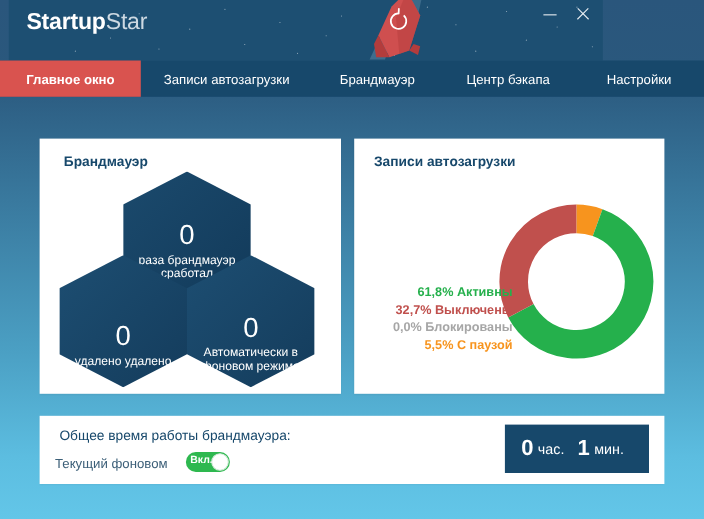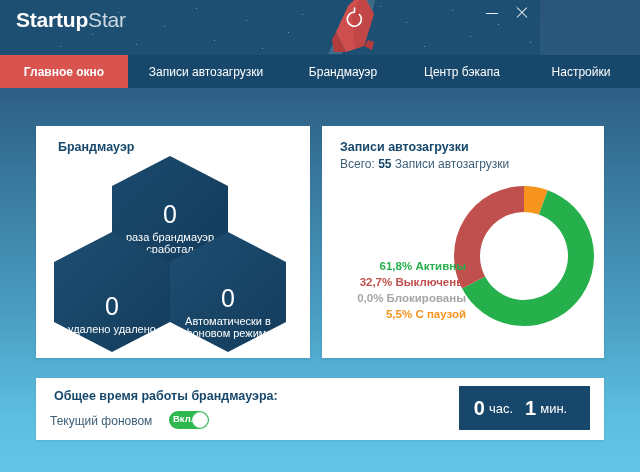--- a/index.html
+++ b/index.html
@@ -18,21 +18,21 @@
         #2a587d 14%,
         #3a7ba0 40%,
         #4ba0c4 68%,
         #5cbde0 88%,
         #63c6e8 100%);
     overflow: hidden;
   }
 
   
   .titlebar {
-    position: absolute; left: 0; top: 0;
+    position: absolute; left: 8px; top: 0;
     width: 540px; height: 55px;
     background: #1d4f72;
     overflow: hidden;
   }
   .stars {
     position: absolute; left: 0; top: 0; right: 0; bottom: 0;
     pointer-events: none;
   }
   .star {
     position: absolute;
@@ -171,21 +171,21 @@
     text-align: right;
     font-size: 11.5px;
     font-weight: bold;
     line-height: 16px;
   }
   .legend-row { white-space: nowrap; }
 
   
   #panel-uptime .up-title {
     position: absolute; left: 18px; top: 11px;
-    color: #17486b; font-size: 12.5px; font-weight: bold;
+    color: #17486b; font-size: 12.5px; font-weight: normal;
   }
   #panel-uptime .up-status-label {
     position: absolute; left: 14px; top: 36px;
     color: #3c5f78; font-size: 12px;
   }
   .toggle {
     position: absolute; left: 133px; top: 33px;
     width: 40px; height: 18px;
     border-radius: 9px;
     background: #2eb84f;
@@ -334,25 +334,20 @@
           <div class="hex-num">0</div>
           <div class="hex-cap">Автоматически в фоновом режиме</div>
         </div>
       </div>
 
     </div>
   </div>
 
   <div class="panel" id="panel-startup">
     <div class="panel-title" style="position:absolute;left:18px;top:14px;">Записи автозагрузки</div>
-    <div class="panel-sub" style="position:absolute;left:18px;top:31px;">
-      <span>Всего:</span>
-      <b>55</b>
-      <span>Записи автозагрузки</span>
-    </div>
 
     <div class="donut-wrap">
       <svg id="donut-svg" width="148" height="148" viewBox="0 0 148 148">
           <path d="M 74 17 A 57 57 0 0 1 93.30806145398162 20.369796169609153" fill="none" stroke="#f7941e" stroke-width="26"></path>
           <path d="M 93.30806145398162 20.369796169609153 A 57 57 0 1 1 23.54181525405007 100.51361145041515" fill="none" stroke="#25b04c" stroke-width="26"></path>
           <path d="M 23.54181525405007 100.51361145041515 A 57 57 0 0 1 73.99999999999999 17" fill="none" stroke="#c0504d" stroke-width="26"></path>
         </svg>
     </div>
 
     <div class="legend">

